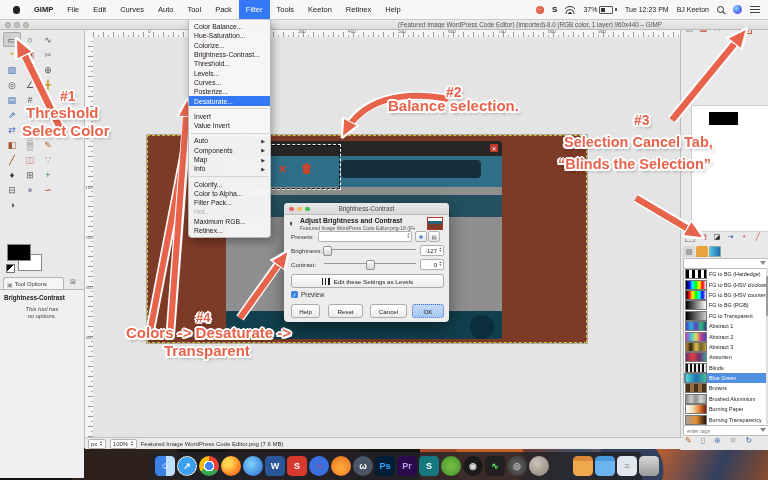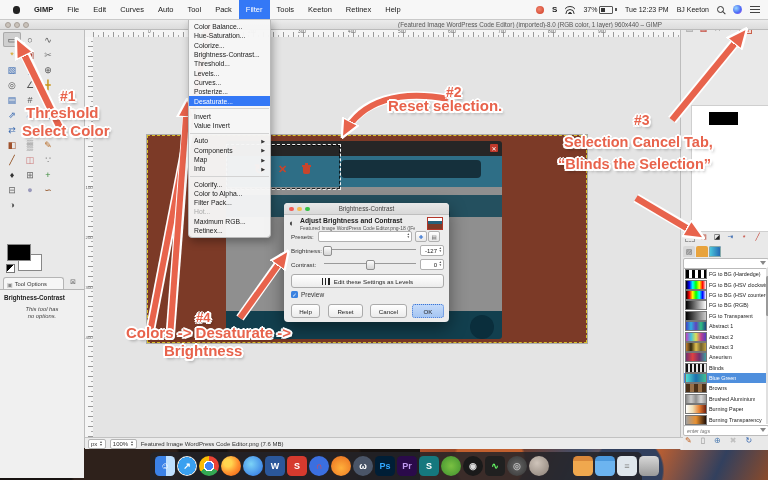--- a/index.html
+++ b/index.html
@@ -864,21 +864,21 @@
     <path d="M240,318 L284,256" stroke="#fff" stroke-width="9" fill="none"></path>
     <path d="M240,318 L286,254" stroke="#e8634c" stroke-width="6" fill="none" marker-end="url(#ah)"></path>
   </g>
 </svg>
 
 <div class="ann" style="left:60px;top:88px;font-size:14px;">#1</div>
 <div class="ann" style="left:26px;top:104px;font-size:15px;">Threshold</div>
 <div class="ann" style="left:22px;top:122px;font-size:15px;">Select Color</div>
 
 <div class="ann" style="left:446px;top:84px;font-size:14px;">#2</div>
-<div class="ann" style="left:388px;top:97px;font-size:15px;">Reset selection.</div>
+<div class="ann" style="left:388px;top:97px;font-size:15px;">Balance selection.</div>
 
 <div class="ann" style="left:634px;top:112px;font-size:14px;">#3</div>
 <div class="ann" style="left:564px;top:134px;font-size:14.5px;">Selection Cancel Tab,</div>
 <div class="ann" style="left:558px;top:156px;font-size:14.5px;">“Blinds the Selection”</div>
 
 <div class="ann" style="left:196px;top:310px;font-size:13px;">#4</div>
 <div class="ann" style="left:126px;top:324px;font-size:15px;">Colors -&gt; Desaturate -&gt;</div>
-<div class="ann" style="left:164px;top:342px;font-size:15px;">Brightness</div>
+<div class="ann" style="left:164px;top:342px;font-size:15px;">Transparent</div>
 
 </body></html>

